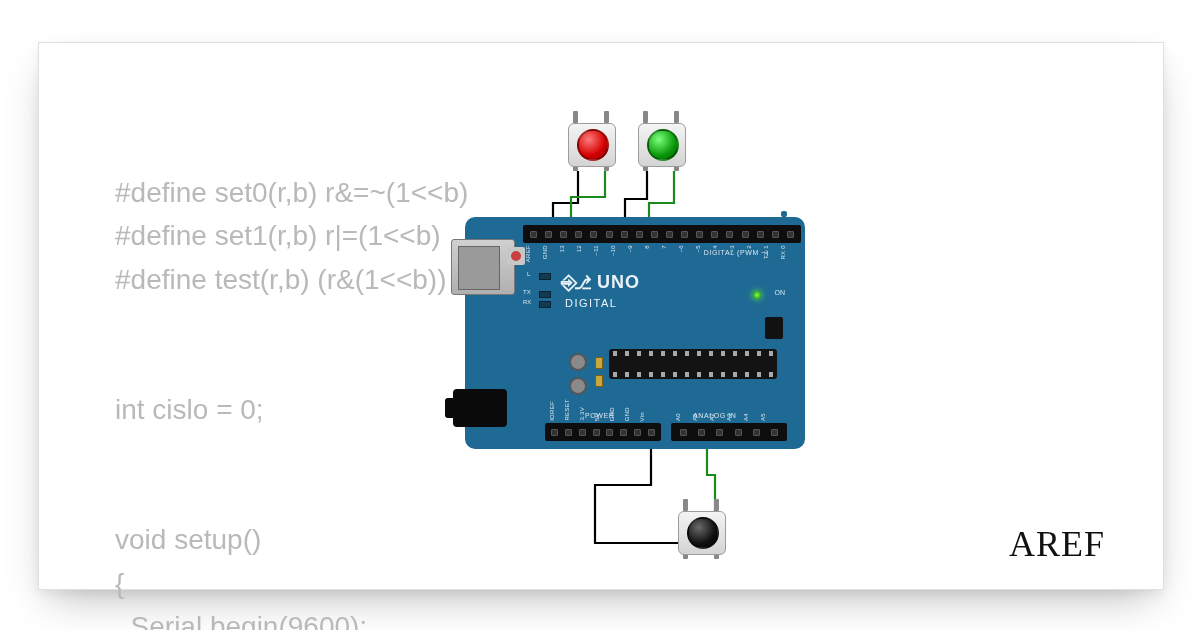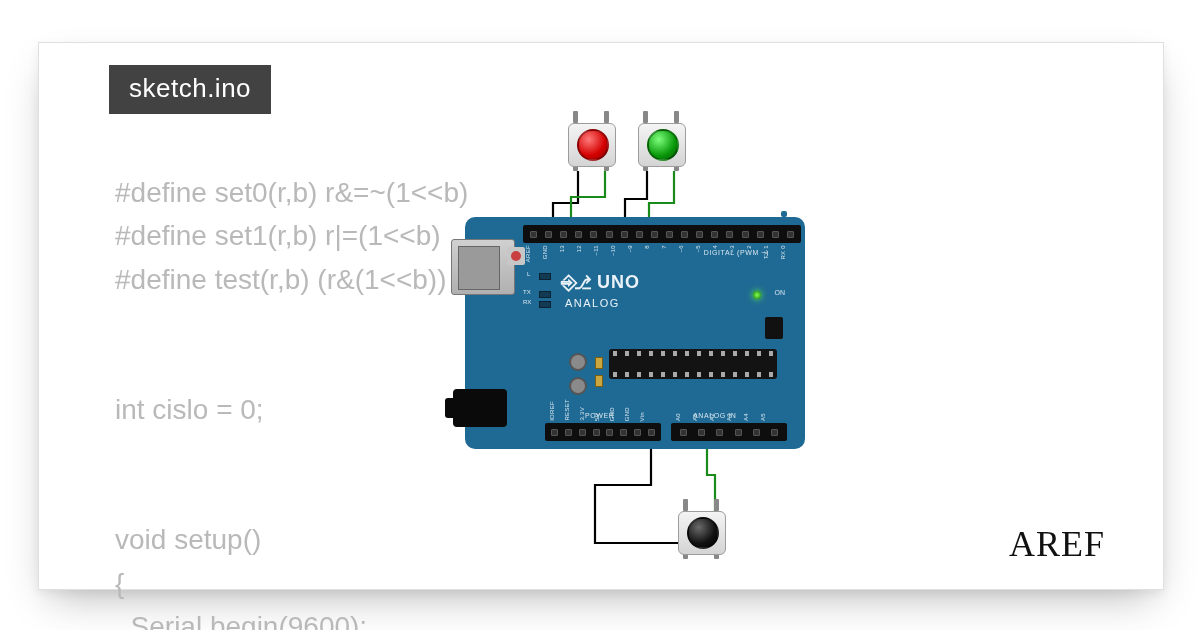--- a/index.html
+++ b/index.html
@@ -52,23 +52,20 @@
   .green .cap{background:radial-gradient(circle at 35% 30%,#7dff7d,#0a9a0a 60%,#045904)}
   .black .cap{background:radial-gradient(circle at 35% 30%,#6a6a6a,#111 60%,#000)}
 
   svg.wires{position:absolute;left:0;top:0;width:640px;height:520px;pointer-events:none}
 </style>
 </head>
 <body>
 
 <div class="card">
 
-  <div class="tab">
-    <span>sketch.ino</span>
-  </div>
 
   <pre class="code" id="code-block">#define set0(r,b) r&amp;=~(1&lt;&lt;b)
 #define set1(r,b) r|=(1&lt;&lt;b)
 #define test(r,b) (r&amp;(1&lt;&lt;b))
 
 
 int cislo = 0;
 
 
 void setup()
@@ -166,21 +163,21 @@
         </div>
 
       <div class="h-label" style="top:32px;right:36px">DIGITAL (PWM ~)</div>
       <div class="h-label" style="bottom:30px;left:120px">POWER</div>
       <div class="h-label" style="bottom:30px;left:228px">ANALOG IN</div>
 
       <div class="logo-rows">
         <span class="inf">⎆⎇</span>
         <span class="uno">UNO</span>
       </div>
-      <div class="ard">ANALOG</div>
+      <div class="ard">DIGITAL</div>
 
       <div class="on-led"></div>
       <div class="on-txt">ON</div>
 
       <div class="l-led"></div>
       <div class="tx-led"></div>
       <div class="rx-led"></div>
       <div class="led-lbl" style="left:62px;top:54px">L</div>
       <div class="led-lbl" style="left:58px;top:72px">TX</div>
       <div class="led-lbl" style="left:58px;top:82px">RX</div>

